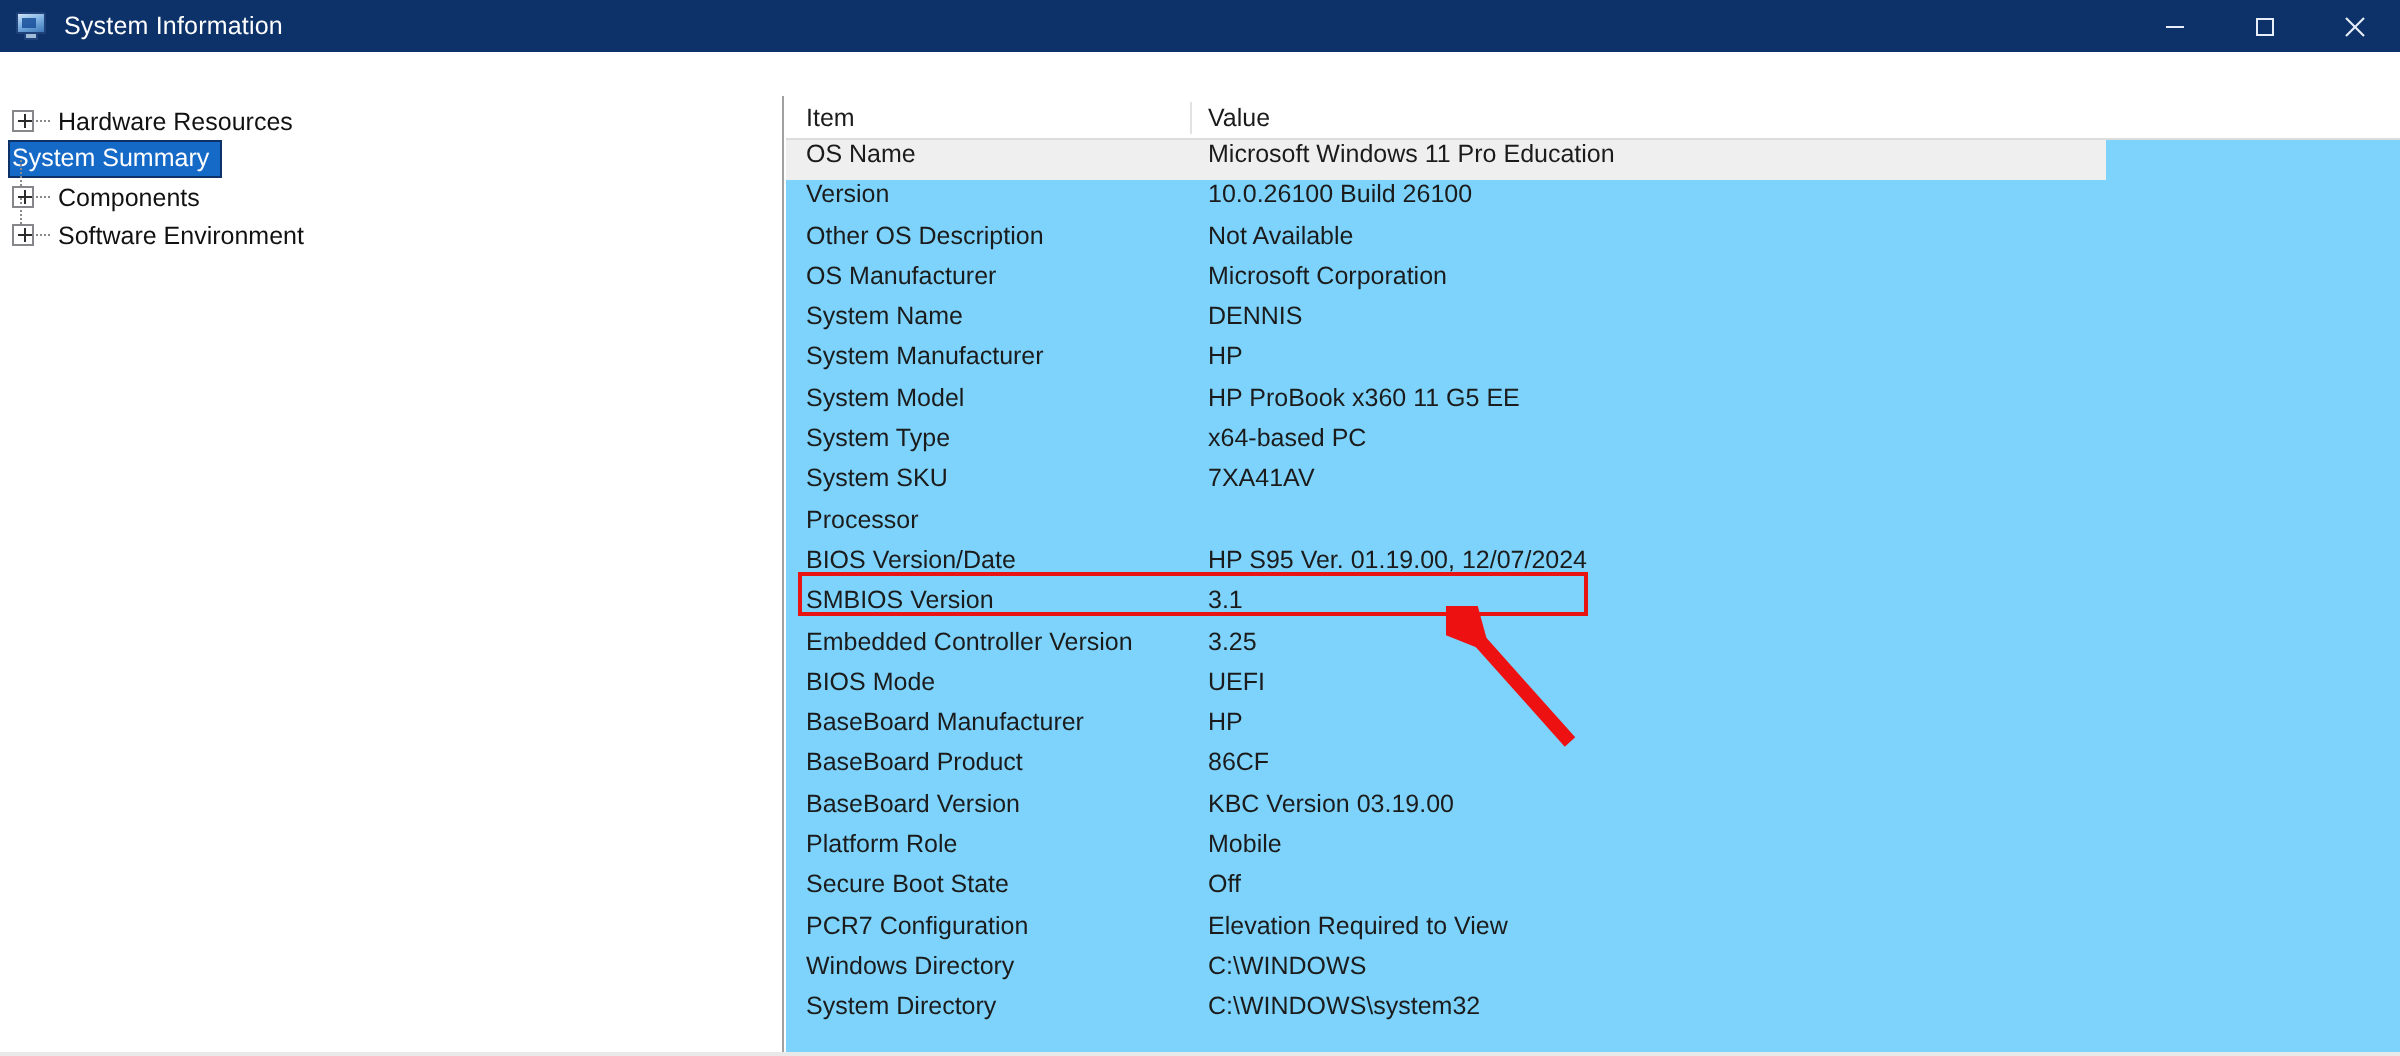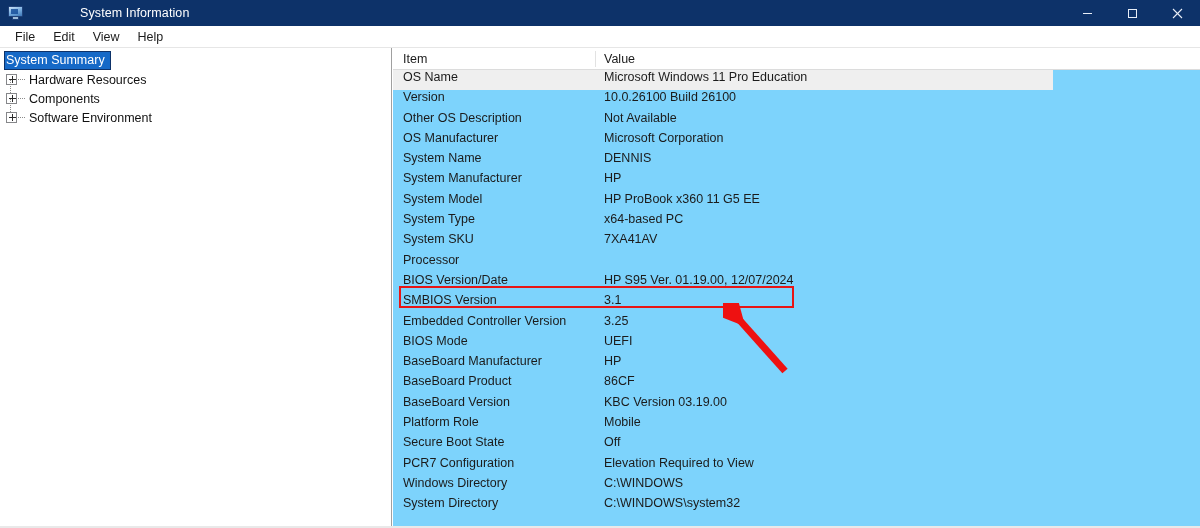--- a/index.html
+++ b/index.html
@@ -26,21 +26,21 @@
   }
   .title-icon .mon:after{
     content:""; position:absolute; left:2px; top:2px; width:7px; height:5px;
     background:#19509b; opacity:.85;
   }
   .title-icon .stand{
     position:absolute; left:4px; top:12px; width:7px; height:3px;
     background:#9fbcd9; border:1px solid #20427a; border-top:none;
   }
   .title-text{
-    color:#ffffff; font-size:12.5px; letter-spacing:.1px; white-space:nowrap;margin-left:48px;
+    color:#ffffff; font-size:12.5px; letter-spacing:.1px; white-space:nowrap;
   }
   .win-ctrls{ position:absolute; right:0; top:0; height:26px; display:flex; }
   .win-btn{
     width:45px; height:26px; display:flex; align-items:center; justify-content:center;
     color:#e8eef7;
   }
   .win-btn svg{ display:block; }
 
   
   .menubar{
@@ -168,38 +168,32 @@
       </div>
       <div class="win-btn close">
         <svg width="11" height="11" viewBox="0 0 11 11">
             <line x1="1" y1="1" x2="10" y2="10" stroke="currentColor" stroke-width="1.1"></line>
             <line x1="10" y1="1" x2="1" y2="10" stroke="currentColor" stroke-width="1.1"></line>
           </svg>
       </div>
     </div>
   </div>
 
-  <div class="menubar">
-    <div class="menu-item">File</div>
-    <div class="menu-item">Edit</div>
-    <div class="menu-item">View</div>
-    <div class="menu-item">Help</div>
-  </div>
 
   <div class="body">
 
     <div class="tree-pane">
       <div class="tree" id="tree">
-          <div class="tree-row root">
-            <span class="tree-label sel-label">System Summary</span>
-          </div>
           <div class="tree-row child">
             <div class="expander"></div>
             <div class="dashline"></div>
             <span class="tree-label">Hardware Resources</span>
+          </div>
+          <div class="tree-row root">
+            <span class="tree-label sel-label">System Summary</span>
           </div>
           <div class="tree-row child">
             <div class="vdots"></div>
             <div class="expander"></div>
             <div class="dashline"></div>
             <span class="tree-label">Components</span>
           </div>
           <div class="tree-row child">
             <div class="vdots"></div>
             <div class="expander"></div>

